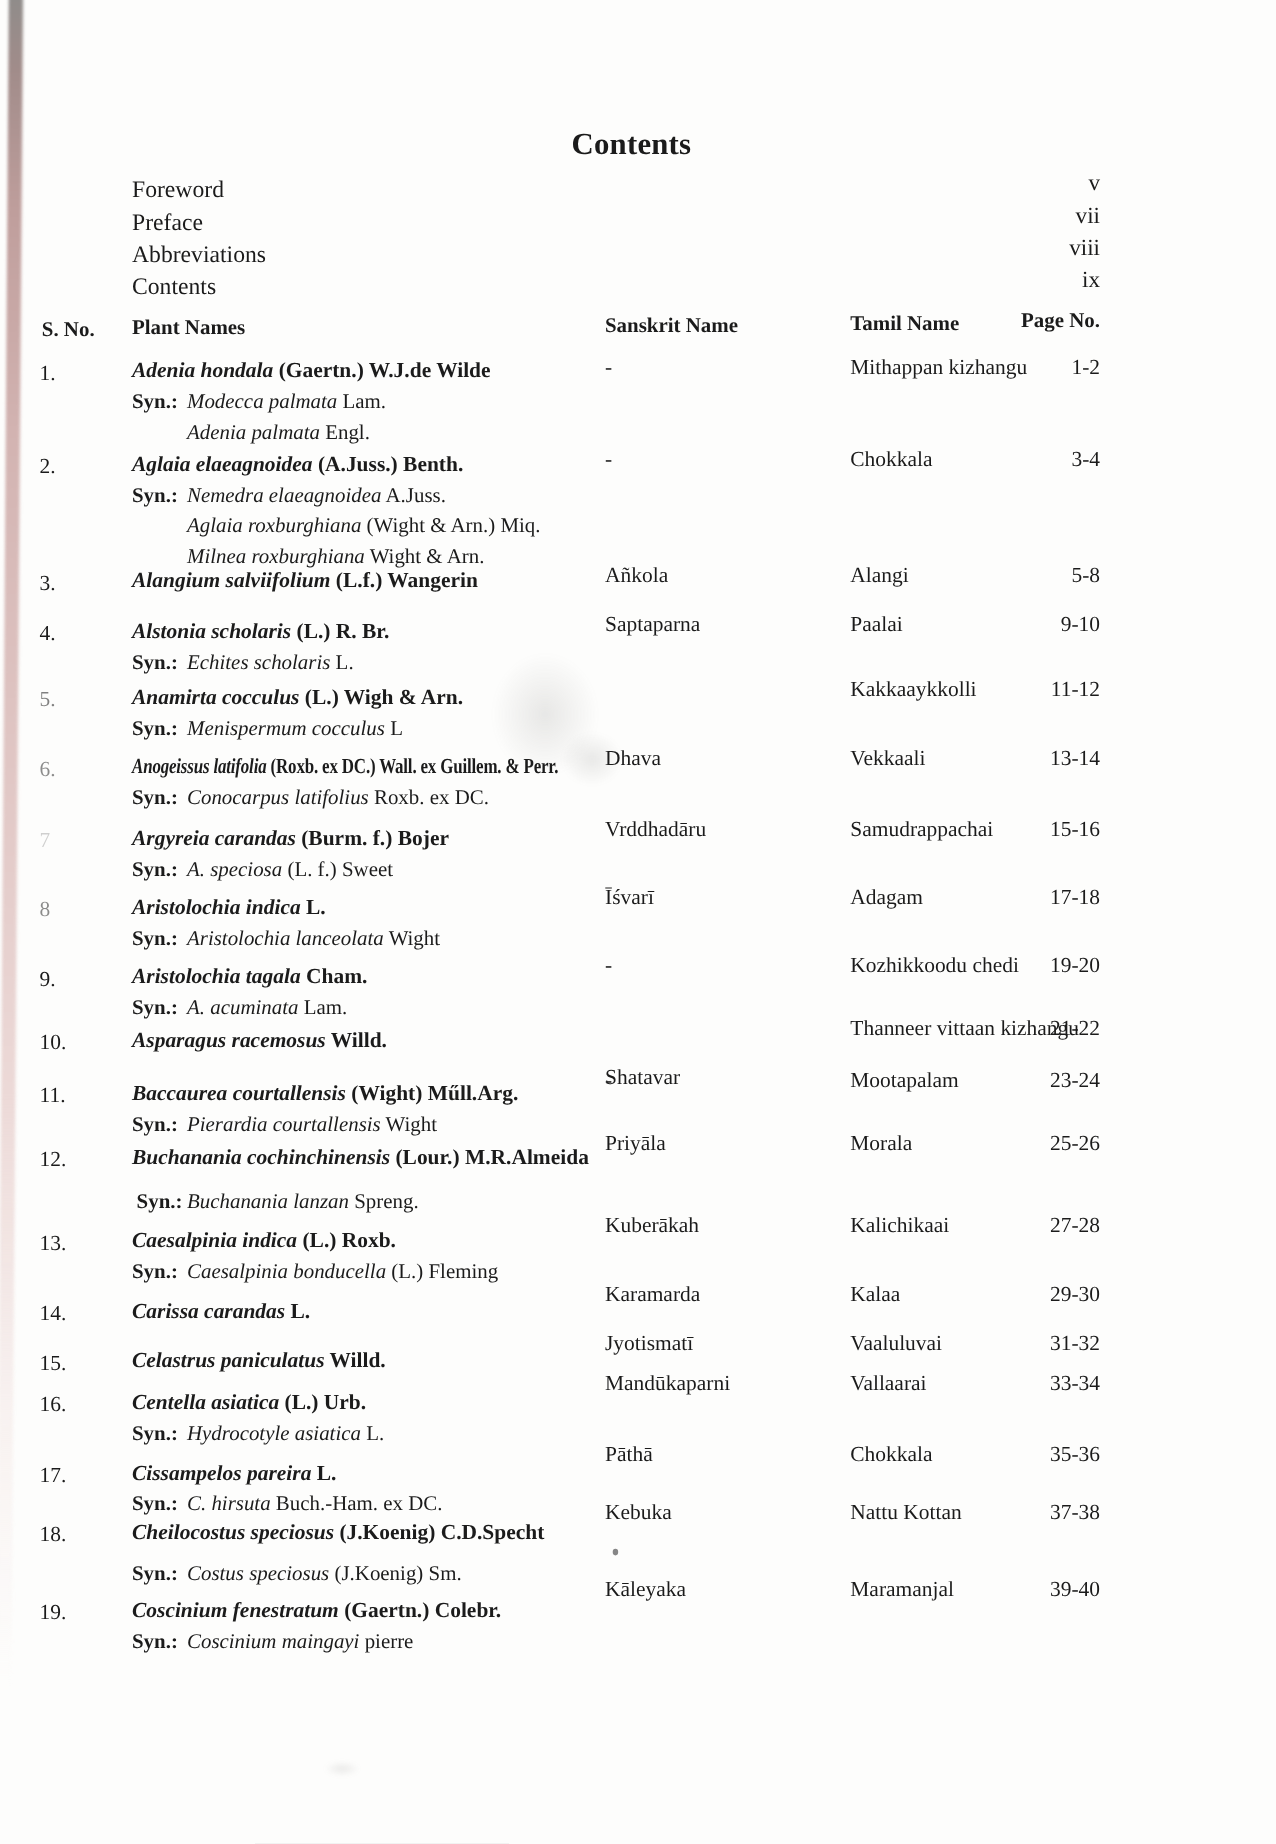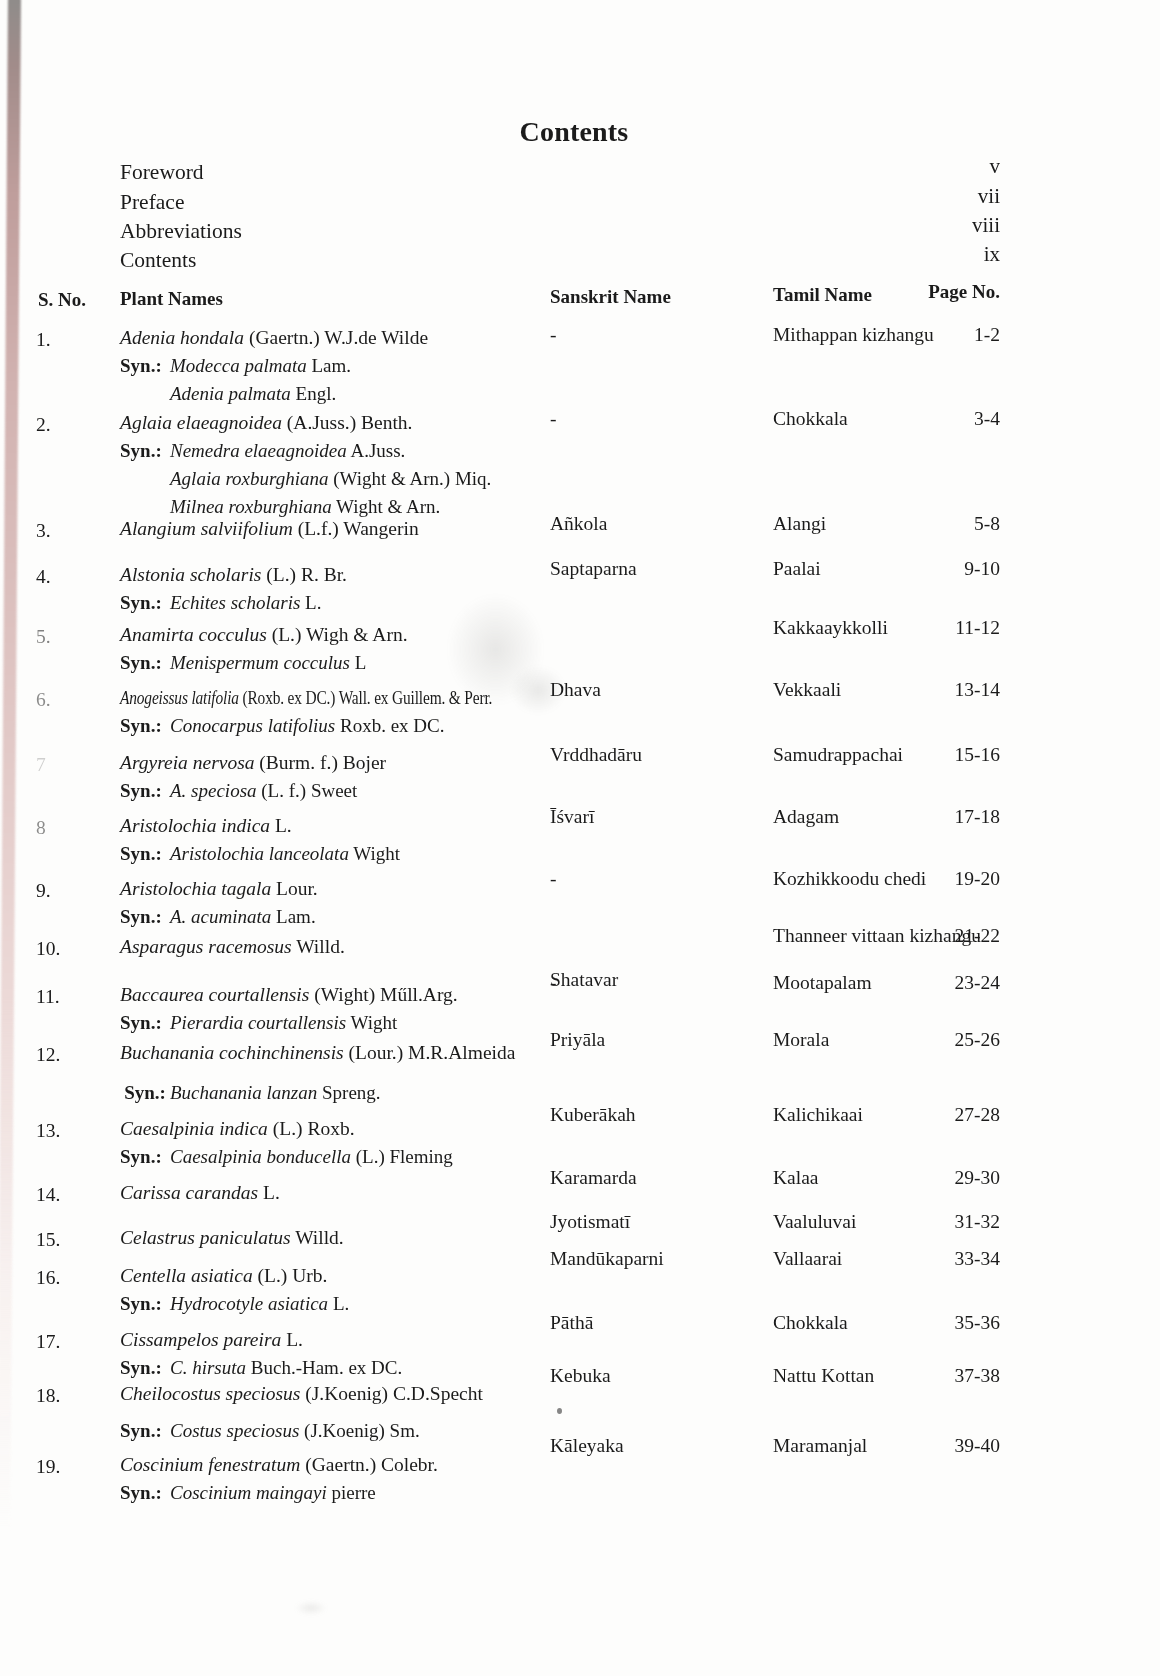--- a/index.html
+++ b/index.html
@@ -19,21 +19,21 @@
   }
   .title{
     position:absolute;left:0;width:1148px;top:116px;margin:0;
     text-align:center;font-size:28px;font-weight:bold;letter-spacing:.2px;
   }
   .fm-label{position:absolute;left:120px;font-size:21.5px;white-space:nowrap;}
   .fm-page{position:absolute;right:160px;font-size:21px;text-align:right;white-space:nowrap;}
   .colhead{position:absolute;font-size:19px;font-weight:bold;white-space:nowrap;}
   .row{position:absolute;left:0;right:0;height:0;}
   .sno{position:absolute;left:36px;font-size:19.5px;white-space:nowrap;}
-  .plant{position:absolute;left:120px;top:0;font-size:19.5px;white-space:nowrap;}
+  .plant{position:absolute;left:120px;top:0;font-size:19.5px;white-space:nowrap;font-weight:bold;}
   .plant i, .syn i{font-style:italic;}
   .cond{display:inline-block;transform:scaleX(.79);transform-origin:left center;letter-spacing:-.2px;}
   .syn{position:absolute;left:120px;font-size:19px;white-space:nowrap;}
   .syn .lbl{display:inline-block;width:50px;font-weight:bold;font-style:normal;}
   .syn.cont{padding-left:50px;}
   .sans,.tam{position:absolute;font-size:19.5px;white-space:nowrap;}
   .sans{left:550px;}
   .tam{left:773px;}
   .pg{position:absolute;right:160px;font-size:19.5px;text-align:right;white-space:nowrap;}
   
@@ -119,37 +119,37 @@
       <div class="row" style="top: 687px;">
         <div class="sno" style="top: 2px; opacity: 0.5;">6.</div>
         <div class="plant"><div class="cond"><i>Anogeissus latifolia</i> <span>(Roxb. ex DC.) Wall. ex Guillem. &amp; Perr.</span></div></div>
         <div class="syn" style="top: 28px;"><b class="lbl">Syn.:</b><i>Conocarpus latifolius</i> <span>Roxb. ex DC.</span></div>
         <div class="sans" style="top: -8px;">Dhava</div>
         <div class="tam" style="top: -8px;">Vekkaali</div>
         <div class="pg" style="top: -8px;">13-14</div>
       </div>
       <div class="row" style="top: 752px;">
         <div class="sno" style="top: 2px; opacity: 0.2;">7</div>
-        <div class="plant"><i>Argyreia nervosa</i> <span>(Burm. f.) Bojer</span></div>
+        <div class="plant"><i>Argyreia carandas</i> <span>(Burm. f.) Bojer</span></div>
         <div class="syn" style="top: 28px;"><b class="lbl">Syn.:</b><i>A. speciosa</i> <span>(L. f.) Sweet</span></div>
         <div class="sans" style="top: -8px;">Vrddhadāru</div>
         <div class="tam" style="top: -8px;">Samudrappachai</div>
         <div class="pg" style="top: -8px;">15-16</div>
       </div>
       <div class="row" style="top: 815px;">
         <div class="sno" style="top: 2px; opacity: 0.5;">8</div>
         <div class="plant"><i>Aristolochia indica</i> <span>L.</span></div>
         <div class="syn" style="top: 28px;"><b class="lbl">Syn.:</b><i>Aristolochia lanceolata</i> <span>Wight</span></div>
         <div class="sans" style="top: -9px;">Īśvarī</div>
         <div class="tam" style="top: -9px;">Adagam</div>
         <div class="pg" style="top: -9px;">17-18</div>
       </div>
       <div class="row" style="top: 878px;">
         <div class="sno" style="top: 2px;">9.</div>
-        <div class="plant"><i>Aristolochia tagala</i> <span>Lour.</span></div>
+        <div class="plant"><i>Aristolochia tagala</i> <span>Cham.</span></div>
         <div class="syn" style="top: 28px;"><b class="lbl">Syn.:</b><i>A. acuminata</i> <span>Lam.</span></div>
         <div class="sans" style="top: -10px;">-</div>
         <div class="tam" style="top: -10px;">Kozhikkoodu chedi</div>
         <div class="pg" style="top: -10px;">19-20</div>
       </div>
       <div class="row" style="top: 936px;">
         <div class="sno" style="top: 2px;">10.</div>
         <div class="plant"><i>Asparagus racemosus</i> <span>Willd.</span></div>
         <div class="sans" style="top: -11px; margin-top: 44px;">Shatavar</div>
         <div class="tam" style="top: -11px;">Thanneer vittaan kizhangu</div>

